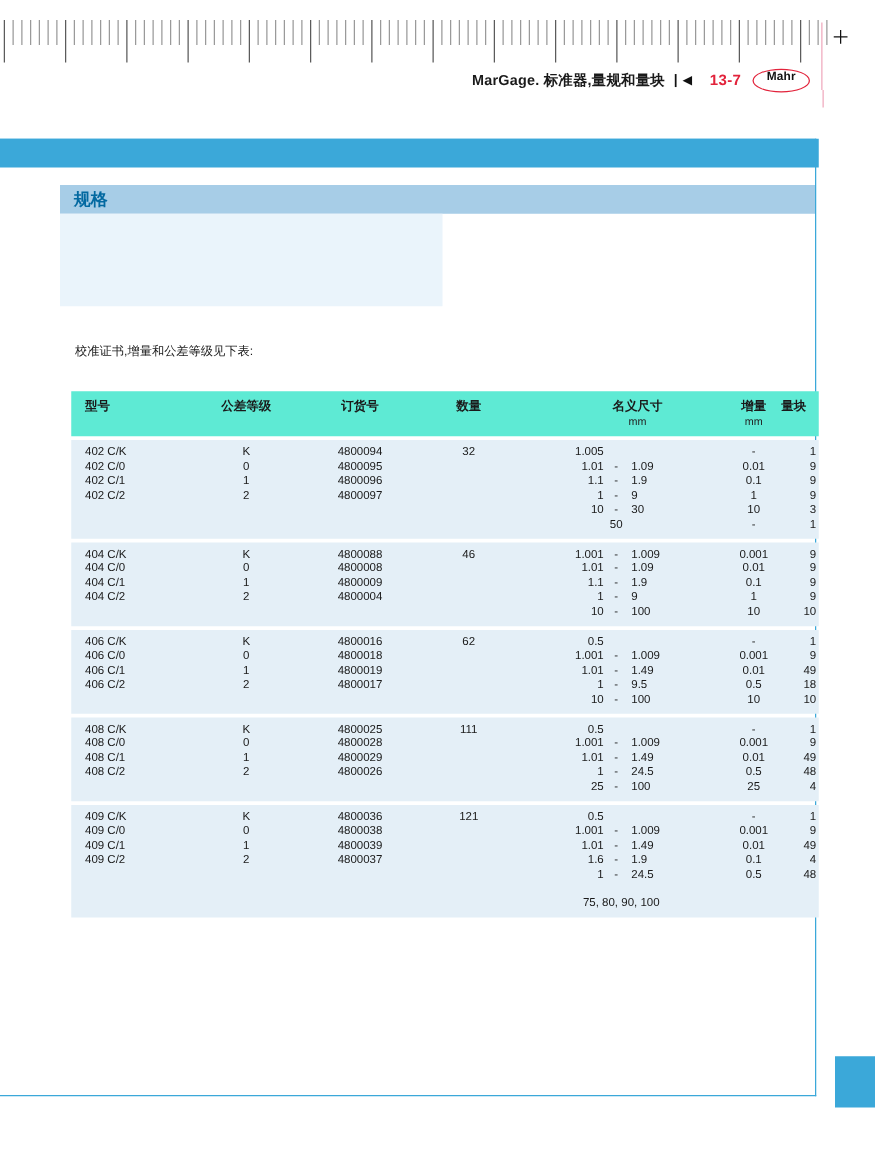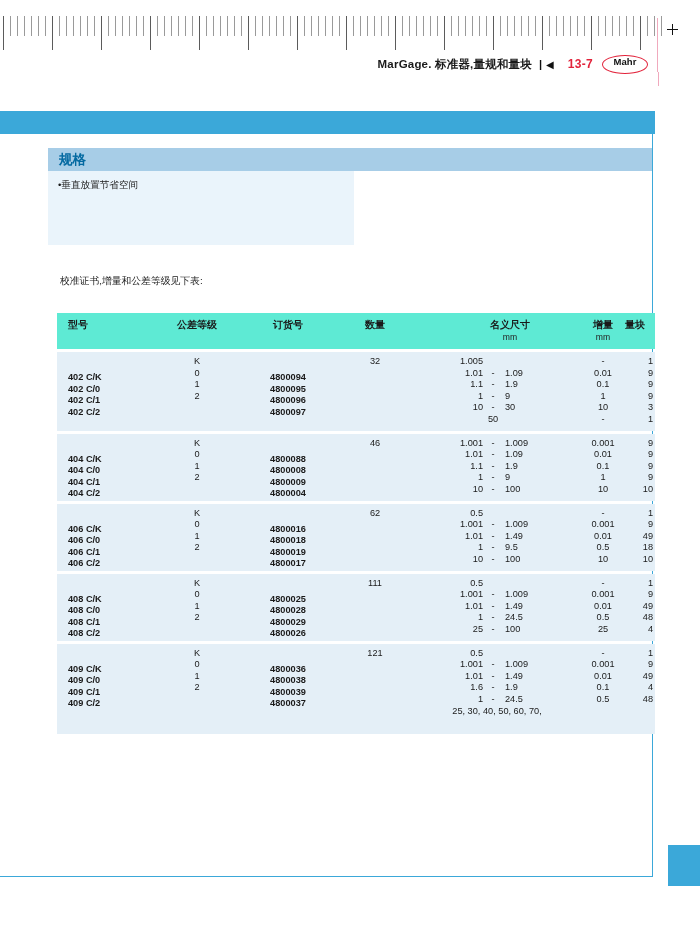--- a/index.html
+++ b/index.html
@@ -47,21 +47,21 @@
   #lead{position:absolute;left:60px;top:275px;font-size:9.8px;}
 
   
   #tbl{position:absolute;left:57px;top:313px;width:598px;}
   .thead{background:#5eead4;height:36px;position:relative;}
   .thead .c{position:absolute;text-align:center;font-size:10px;font-weight:bold;top:5px;}
   .thead .u{position:absolute;text-align:center;font-size:8.6px;font-weight:normal;top:19px;color:#222;}
   .grp{background:#e4eff7;position:relative;margin-top:3px;}
   .row{position:relative;height:11.6px;}
   .cell{position:absolute;font-size:9.2px;white-space:nowrap;}
-  .b{font-weight:bold;margin-top:16px;}
+  .b{font-weight:normal;}
 
   
   .col-model{left:11px;text-align:left;}
   .col-grade{left:110px;width:60px;text-align:center;}
   .col-order{left:196px;width:70px;text-align:center;}
   .col-qty{left:296px;width:44px;text-align:center;}
   .col-from{left:370px;width:56px;text-align:right;}
   .col-dash{left:430px;width:12px;text-align:center;}
   .col-to{left:448px;width:56px;text-align:left;}
   .col-wide{left:370px;width:140px;text-align:center;}
@@ -184,21 +184,20 @@
 
 <div id="band"></div>
 <div id="frame"></div>
 <div id="tab"></div>
 
 <div id="spec">
   <div id="spec-head">
     <span>规格</span>
   </div>
   <div id="spec-body">
-    <div class="bullet">•垂直放置节省空间</div>
   </div>
 </div>
 
 <div id="lead">校准证书,增量和公差等级见下表:</div>
 
 <div id="tbl">
   <div class="thead" id="thead">
       <div class="c" style="left: 11px; width: 70px; text-align: left;">型号</div>
       <div class="c" style="left: 110px; width: 60px; text-align: center;">公差等级</div>
       <div class="c" style="left: 196px; width: 70px; text-align: center;">订货号</div>
@@ -449,18 +448,18 @@
           <div class="cell col-inc">0.1</div>
           <div class="cell col-blk">4</div>
         </div>
         <div class="row" style="top: 50.4px; position: absolute; left: 0px; right: 0px;">
           <div class="cell col-from">1</div>
           <div class="cell col-dash">-</div>
           <div class="cell col-to">24.5</div>
           <div class="cell col-inc">0.5</div>
           <div class="cell col-blk">48</div>
         </div>
-        <div class="row" style="top: 62px; position: absolute; left: 0px; right: 0px;">
-          <div class="cell col-wide">25, 30, 40, 50, 60, 70,</div>
+        <div class="row" style="top: 73.6px; position: absolute; left: 0px; right: 0px;">
+          <div class="cell col-wide">75, 80, 90, 100</div>
         </div>
       </div>
     </div>
 </div>
 
 </body></html>

